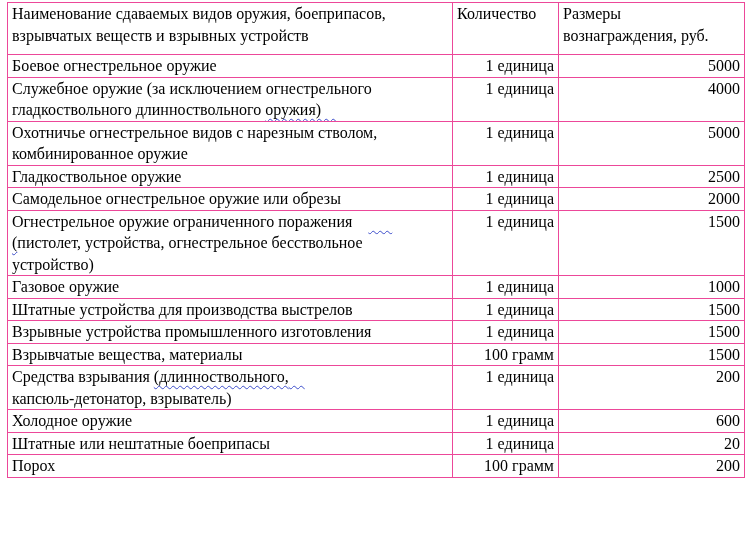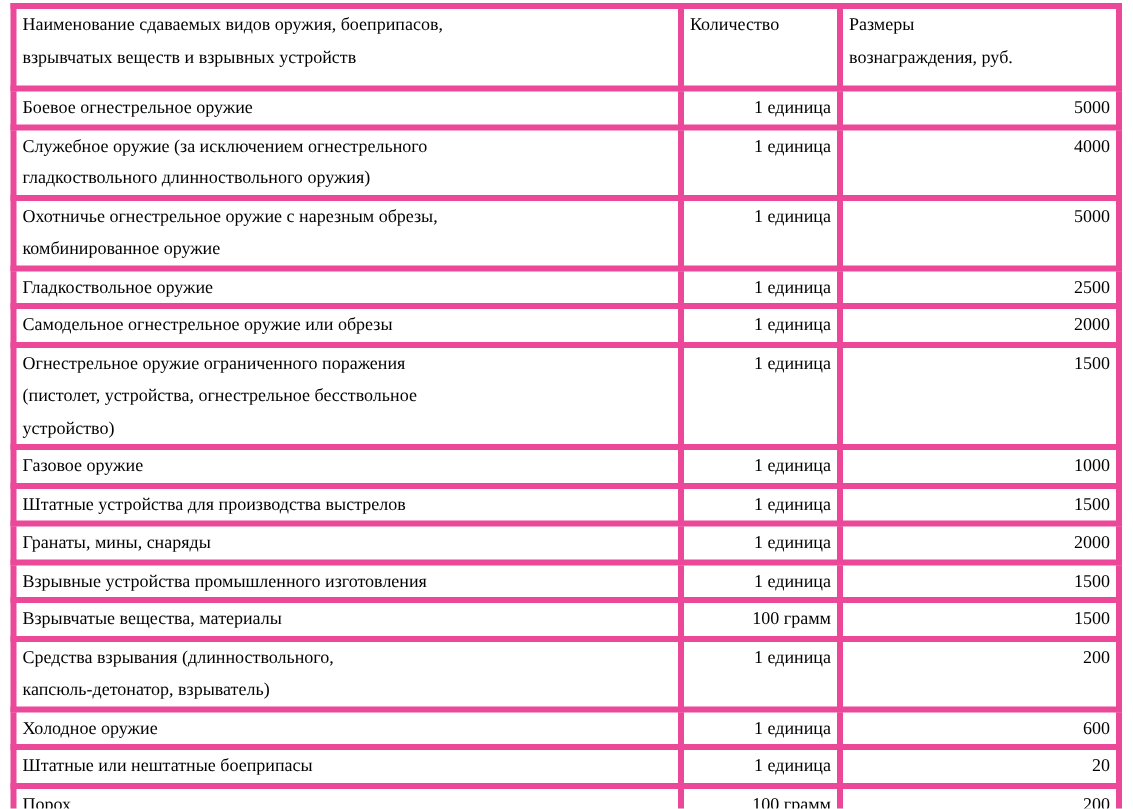--- a/index.html
+++ b/index.html
@@ -15,34 +15,35 @@
   table.rewards {
     border-collapse: collapse;
     table-layout: fixed;
     width: 737px;
     margin: 2px 0 0 7px;
   }
   col.c1 { width: 445px; }
   col.c2 { width: 106px; }
   col.c3 { width: 186px; }
   th, td {
-    border: 4px solid #ec4899;
-    font-size: 12px;
+    border: 1px solid #ec4899;
+    font-size: 16px;
     line-height: 21.5px;
     font-weight: normal;
     vertical-align: top;
     padding: 0 4px;
     text-align: left;
     white-space: normal;
     overflow: hidden;
     margin-top: 32px;
   }
   thead th { padding-bottom: 8px; }
   td.c-qty, td.c-reward { text-align: right; }
   .wavy {
+    text-decoration: underline;
     text-decoration-style: wavy;
     text-decoration-color: #3d4ecb;
     text-decoration-thickness: 1px;
     text-underline-offset: 3px;
   }
 </style>
 </head>
 <body>
 
 <table class="rewards">
@@ -71,21 +72,21 @@
         <td class="c-name"><span>Боевое огнестрельное оружие</span></td>
         <td class="c-qty">1 единица</td>
         <td class="c-reward">5000</td>
       </tr>
       <tr>
         <td class="c-name"><span>Служебное оружие (за исключением огнестрельного</span><br><span>гладкоствольного длинноствольного </span><span class="wavy">оружия)</span><span class="wavy">&nbsp;&nbsp;&nbsp;&nbsp;</span></td>
         <td class="c-qty">1 единица</td>
         <td class="c-reward">4000</td>
       </tr>
       <tr>
-        <td class="c-name"><span>Охотничье огнестрельное оружие с нарезным обрезы,</span><br><span>комбинированное оружие</span></td>
+        <td class="c-name"><span>Охотничье огнестрельное видов с нарезным стволом,</span><br><span>комбинированное оружие</span></td>
         <td class="c-qty">1 единица</td>
         <td class="c-reward">5000</td>
       </tr>
       <tr>
         <td class="c-name"><span>Гладкоствольное оружие</span></td>
         <td class="c-qty">1 единица</td>
         <td class="c-reward">2500</td>
       </tr>
       <tr>
         <td class="c-name"><span>Самодельное огнестрельное оружие или обрезы</span></td>
@@ -99,25 +100,20 @@
       </tr>
       <tr>
         <td class="c-name"><span>Газовое оружие</span></td>
         <td class="c-qty">1 единица</td>
         <td class="c-reward">1000</td>
       </tr>
       <tr>
         <td class="c-name"><span>Штатные устройства для производства выстрелов</span></td>
         <td class="c-qty">1 единица</td>
         <td class="c-reward">1500</td>
-      </tr>
-      <tr>
-        <td class="c-name"><span>Гранаты, мины, снаряды</span></td>
-        <td class="c-qty">1 единица</td>
-        <td class="c-reward">2000</td>
       </tr>
       <tr>
         <td class="c-name"><span>Взрывные устройства промышленного изготовления</span></td>
         <td class="c-qty">1 единица</td>
         <td class="c-reward">1500</td>
       </tr>
       <tr>
         <td class="c-name"><span>Взрывчатые вещества, материалы</span></td>
         <td class="c-qty">100 грамм</td>
         <td class="c-reward">1500</td>

